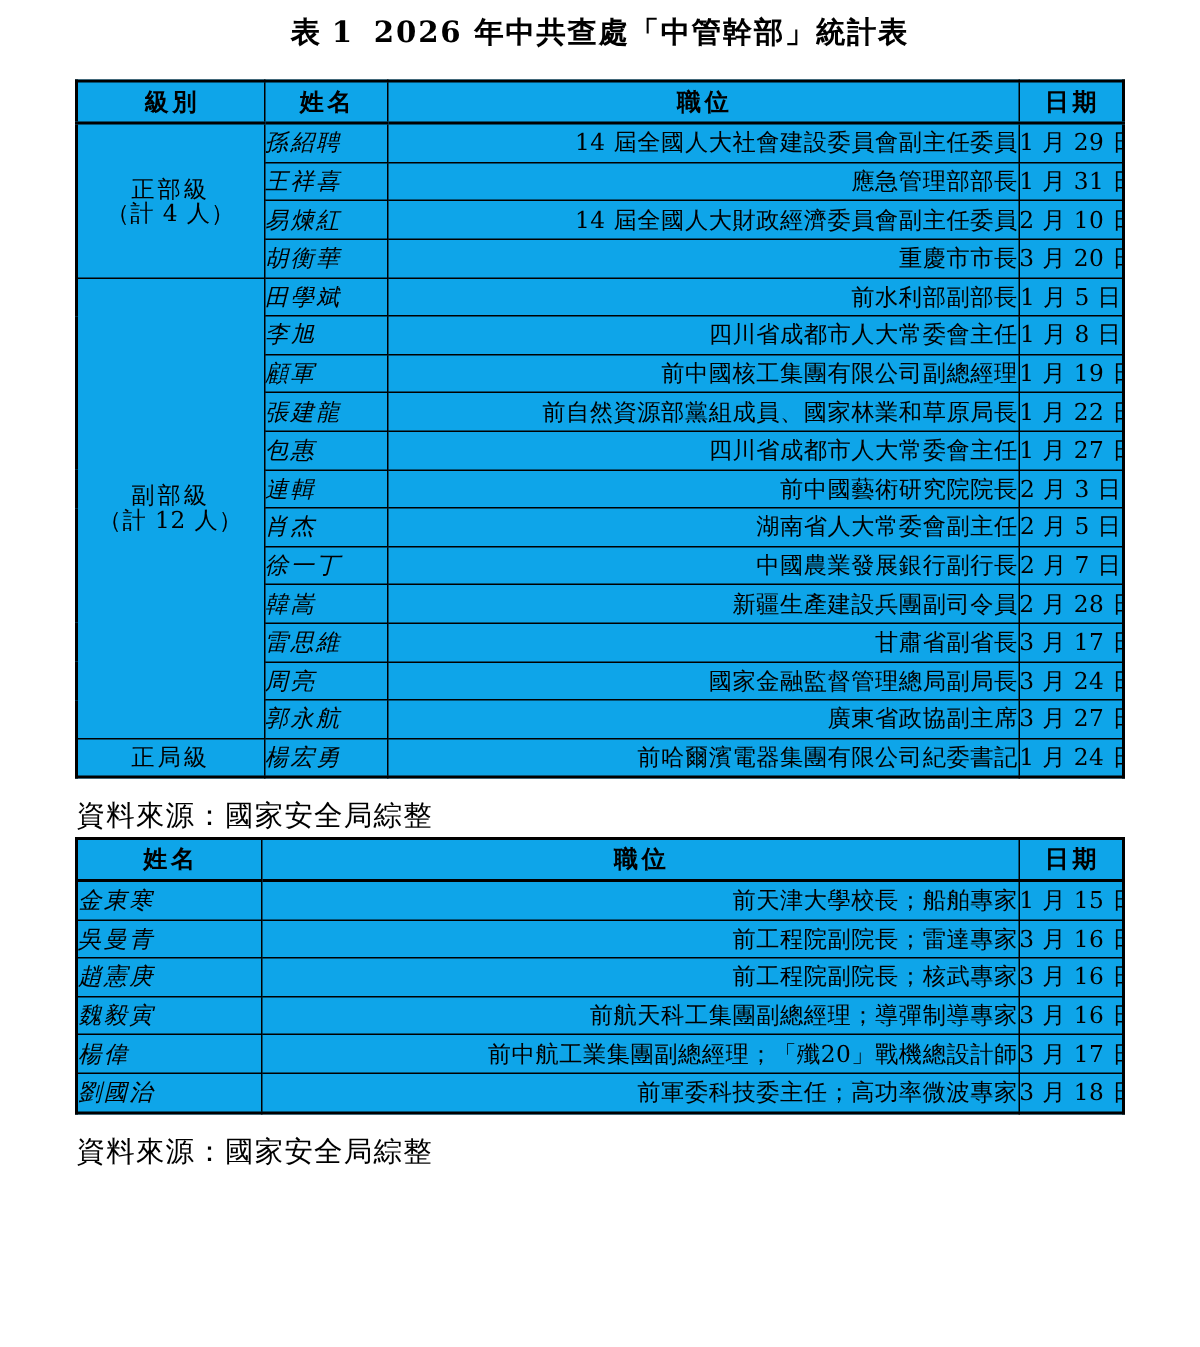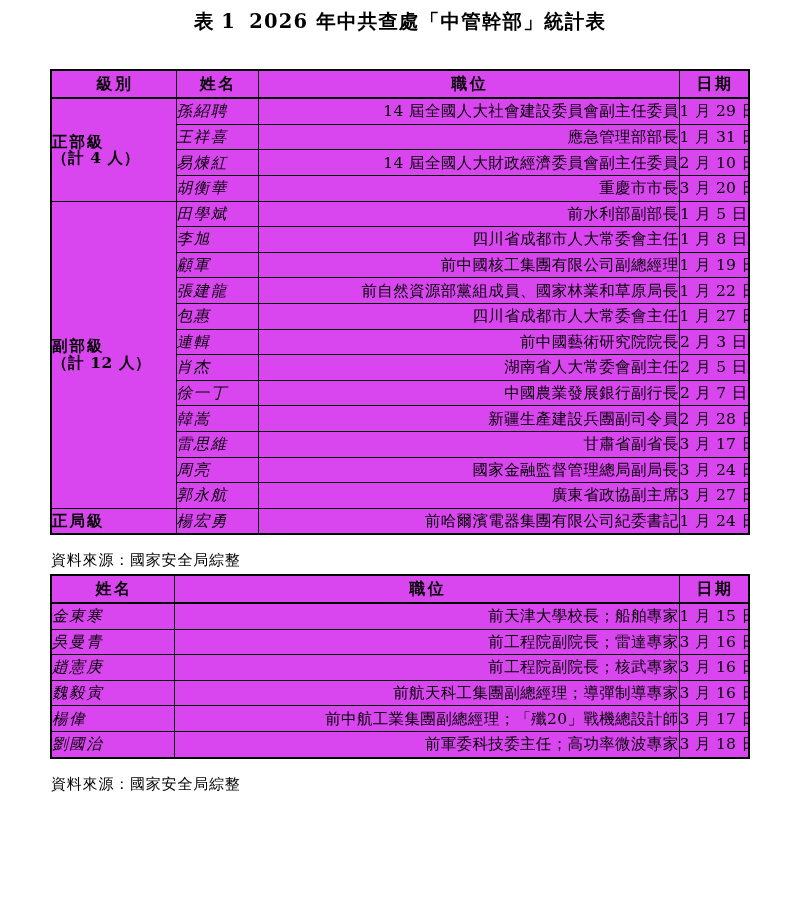--- a/index.html
+++ b/index.html
@@ -43,23 +43,23 @@
     font-family: "DejaVu Serif", "Liberation Serif", serif;
     letter-spacing: 0.5px;
   }
   .tbl-title .gap {
     display: inline-block;
     width: 14px;
   }
 
   table.grid {
     border-collapse: collapse;
-    margin: 16px auto;
+    margin: 0 auto;
     table-layout: fixed;
-    background: #d946ef;
+    background: #0ea5e9;
   }
   table.grid,
   table.grid th,
   table.grid td {
     border: 1px solid #000;
   }
   table.grid {
     border: 2px solid #000;
   }
   table.grid th,
@@ -92,25 +92,25 @@
   #table-1 .c-pos   { width: 421px; }
   #table-1 .c-date  { width: 70px; }
 
   
   #table-2 { width: 698px; }
   #table-2 .c-name { width: 123px; }
   #table-2 .c-pos  { width: 505px; }
   #table-2 .c-date { width: 70px; }
 
   td.level-cell {
+    text-align: center;
     vertical-align: middle;
     font-size: 15.5px;
     line-height: 1.55;
     letter-spacing: 2px;
-    font-weight: bold;
   }
   td.level-cell .lvl-name { display: block; }
   td.level-cell .lvl-count { display: block; letter-spacing: 0.6px; }
 
   td.name-cell {
     text-align: left;
     letter-spacing: 1.6px;
     padding-left: 1.6px;
     font-style: italic;
   }
@@ -119,23 +119,23 @@
     padding-left: 8px;
     letter-spacing: 0.35px;
   }
   td.date-cell {
     text-align: center;
     font-size: 13.5px;
     letter-spacing: 0.3px;
   }
 
   .src-note {
-    font-size: 15px;
+    font-size: 19px;
     letter-spacing: 0.8px;
-    padding: 0 0 0 51px;
+    padding: 12px 0 0 51px;
     white-space: nowrap;
   }
 </style>
 </head>
 <body>
 
 <div class="page">
 
   <section class="table-block" id="block-1">
     <div class="tbl-title">

